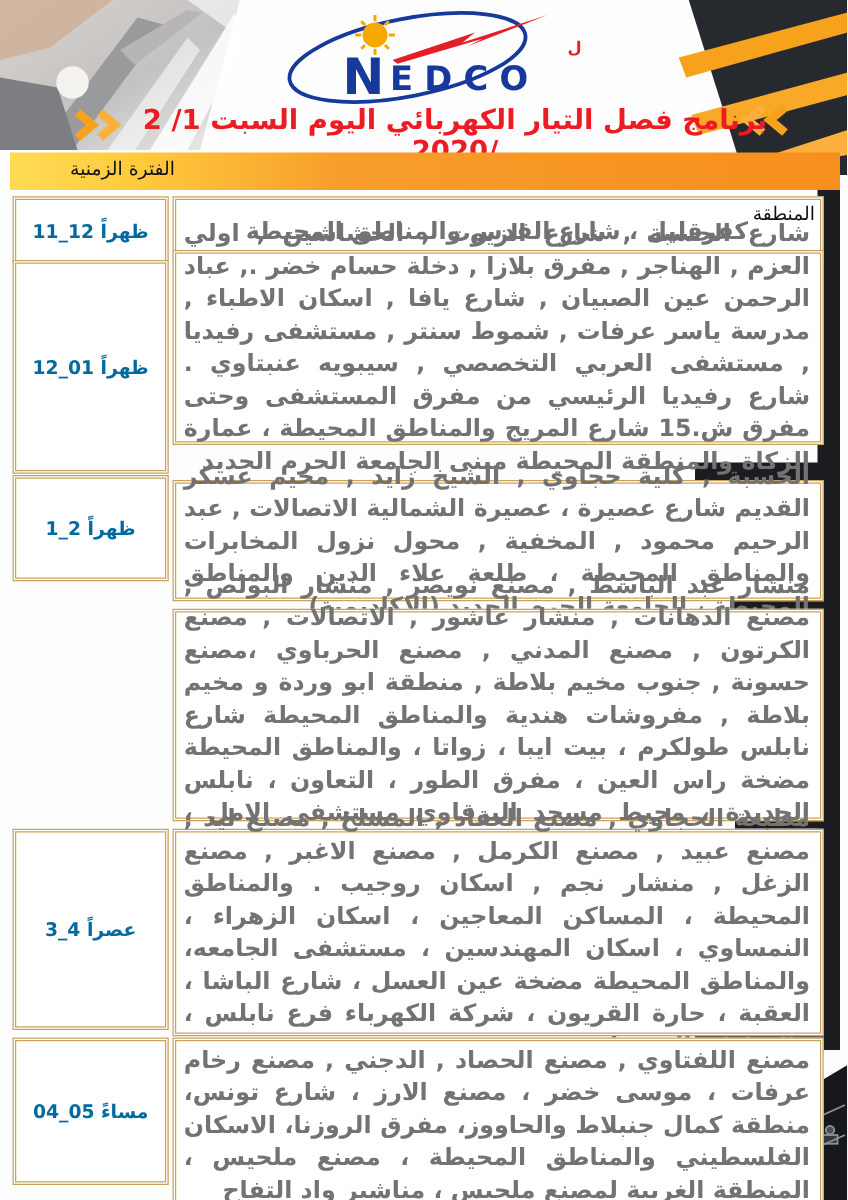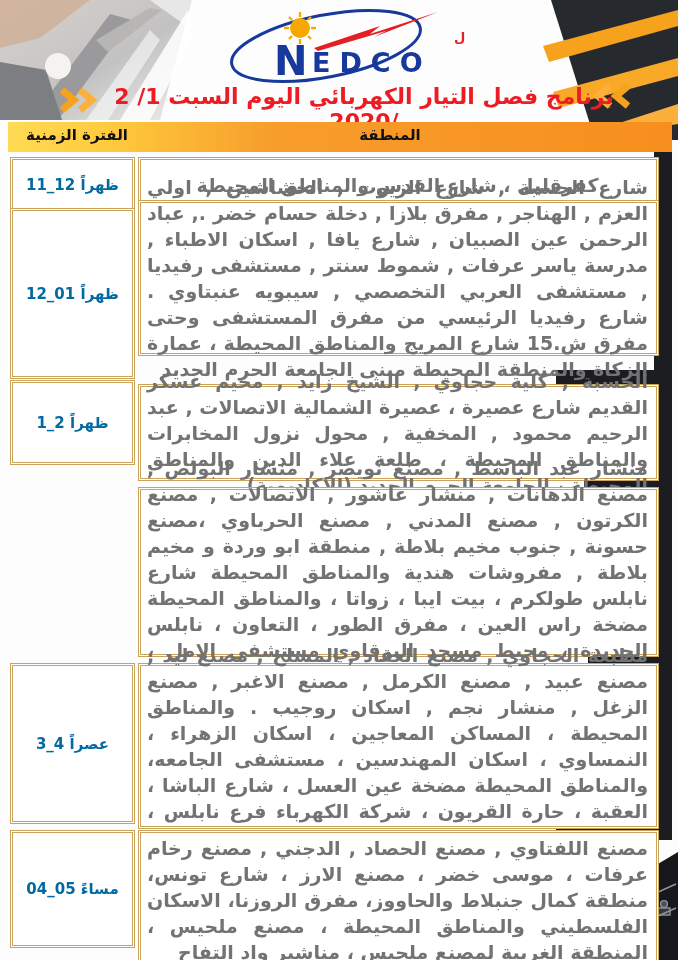--- a/index.html
+++ b/index.html
@@ -12,24 +12,24 @@
   
   #logo{position:absolute;left:222px;top:2px;z-index:2;}
   
   .title{position:absolute;left:80px;right:30px;top:84px;z-index:3;
          direction:rtl;text-align:center;color:#ed1c24;font-weight:bold;
          font-size:22px;letter-spacing:0;}
   .chev{position:absolute;z-index:3;}
   
   .hdr-band{position:absolute;left:8px;top:122px;width:664px;height:30px;z-index:3;
             background:linear-gradient(to right,#ffdb55 0%,#ffc93c 16%,#f79d2c 40%,#f78f1e 100%);}
-  .hdr-label{position:absolute;top:4px;font-size:15px;font-weight:bold;color:#111;
-             direction:rtl;text-align:center;}
+  .hdr-label{position:absolute;top:4px;font-size:15px;font-weight:normal;color:#111;
+             direction:rtl;text-align:right;}
   .hdr-time{left:6px;width:126px;}
-  .hdr-area{left:120px;right:20px;}
+  .hdr-area{left:120px;right:20px;margin-top:36px;}
   
   .dark{position:absolute;background:#1b1d21;z-index:1;}
   
   .cell{position:absolute;background:#fff;border:3px double #c9a35c;
         box-sizing:border-box;z-index:2;}
   .time-cell{left:10px;width:125px;display:flex;align-items:center;justify-content:center;}
   .time-txt{direction:ltr;font-weight:bold;font-size:15px;color:#0369a1;text-align:center;}
   .area-cell{left:138px;width:521px;display:flex;align-items:center;}
   .area-txt{direction:rtl;width:100%;padding:3px 8px 3px 6px;font-weight:bold;
             font-size:19px;line-height:26px;color:#737373;text-align:justify;}

